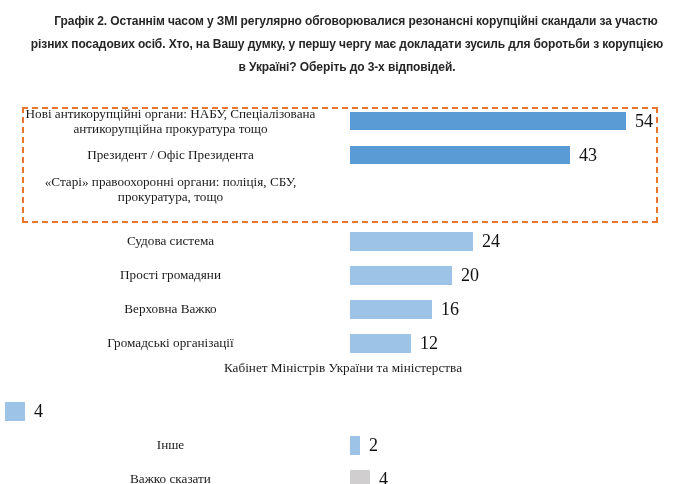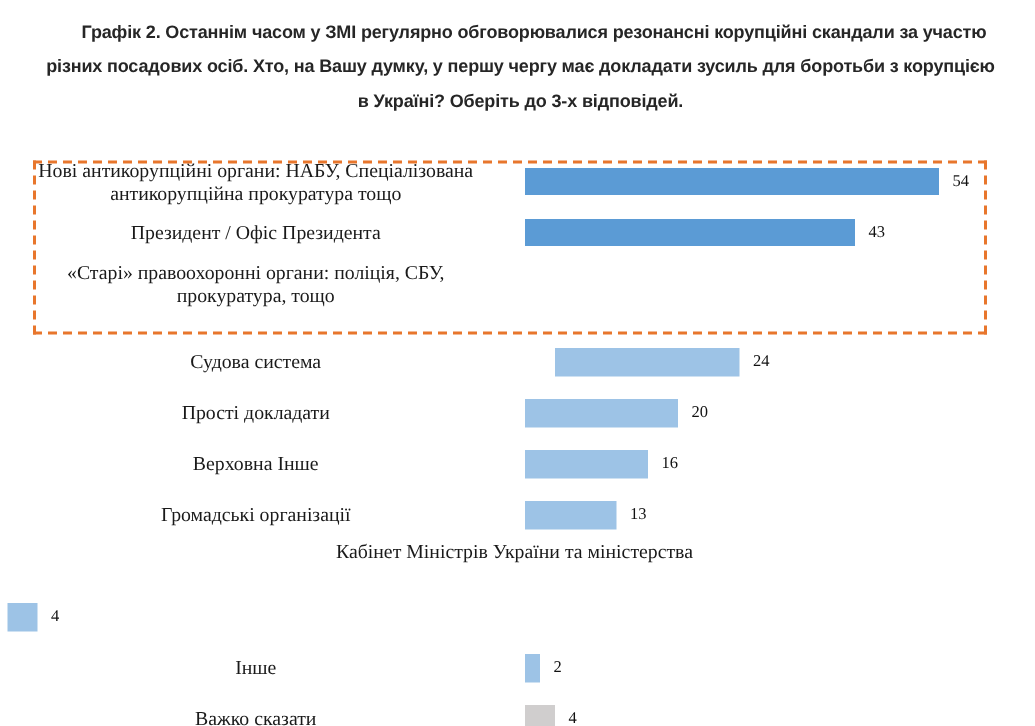--- a/index.html
+++ b/index.html
@@ -80,21 +80,21 @@
   .bar.dark {
     background: #5B9BD5;
     height: 18px;
   }
   .bar.gray {
     background: #D0CECE;
   }
 
   .bar-value {
     font-family: "Liberation Serif", serif;
-    font-size: 11px;
+    font-size: 18px;
     color: #111111;
     margin-left: 9px;
     white-space: nowrap;
   }
 
   
   #highlight-box {
     position: absolute;
     left: 22px;
     top: 107px;
@@ -127,49 +127,49 @@
       <div class="bar dark" style="width:220px;"></div>
       <span class="bar-value">43</span>
     </div>
   </div>
 
   <div class="bar-row" style="top:68px;">
     <div class="cat-label">«Старі» правоохоронні  органи: поліція, СБУ,
 прокуратура, тощо</div>
   </div>
 
-  <div class="bar-row" style="top:120px;gap:20px;">
+  <div class="bar-row" style="top:120px;">
     <div class="cat-label">Судова система</div>
     <div class="bar-wrap">
       <div class="bar" style="width:123px;"></div>
       <span class="bar-value">24</span>
     </div>
   </div>
 
   <div class="bar-row" style="top:154px;">
-    <div class="cat-label">Прості докладати</div>
+    <div class="cat-label">Прості громадяни</div>
     <div class="bar-wrap">
       <div class="bar" style="width:102px;"></div>
       <span class="bar-value">20</span>
     </div>
   </div>
 
   <div class="bar-row" style="top:188px;">
-    <div class="cat-label">Верховна Інше</div>
+    <div class="cat-label">Верховна Важко</div>
     <div class="bar-wrap">
       <div class="bar" style="width:82px;"></div>
       <span class="bar-value">16</span>
     </div>
   </div>
 
   <div class="bar-row" style="top:222px;">
     <div class="cat-label">Громадські організації</div>
     <div class="bar-wrap">
       <div class="bar" style="width:61px;"></div>
-      <span class="bar-value">13</span>
+      <span class="bar-value">12</span>
     </div>
   </div>
 
   <div class="bar-row" style="top:256px;flex-direction:column;">
     <div class="cat-label">Кабінет Міністрів України та міністерства</div>
   </div>
 
   <div class="bar-row" style="top:290px;">
     <div class="bar-wrap">
       <div class="bar" style="width:20px;"></div>

